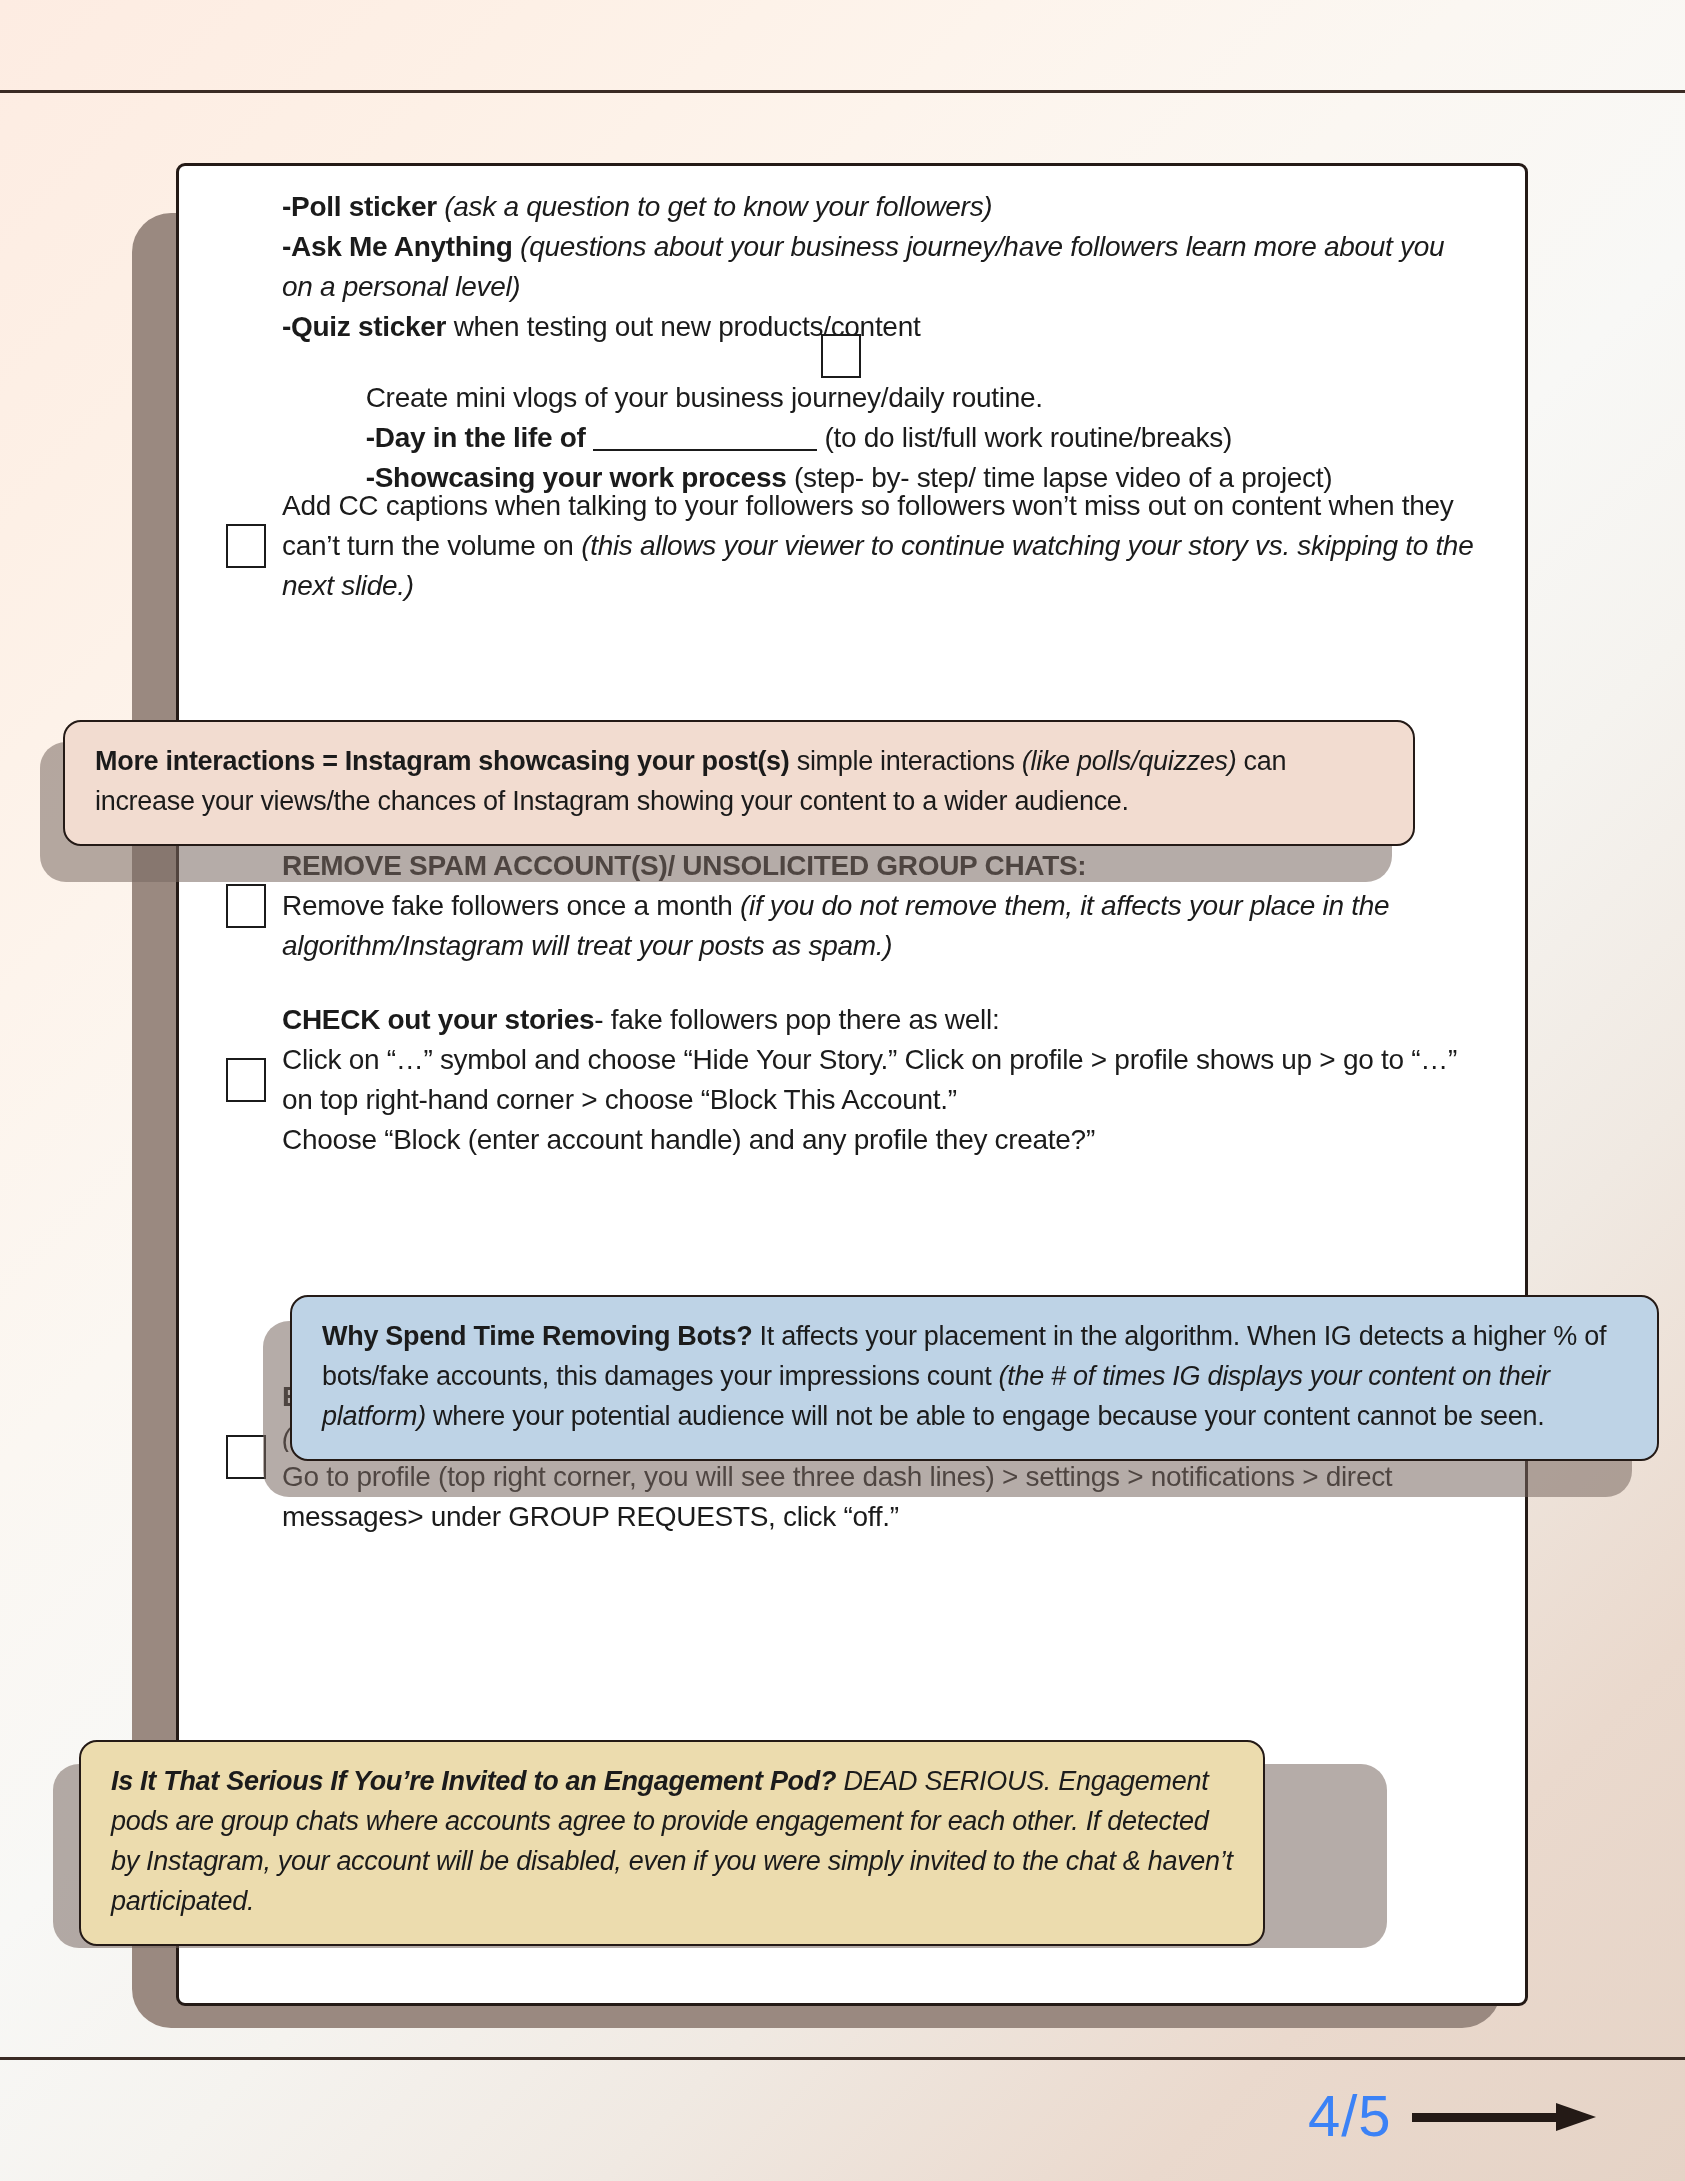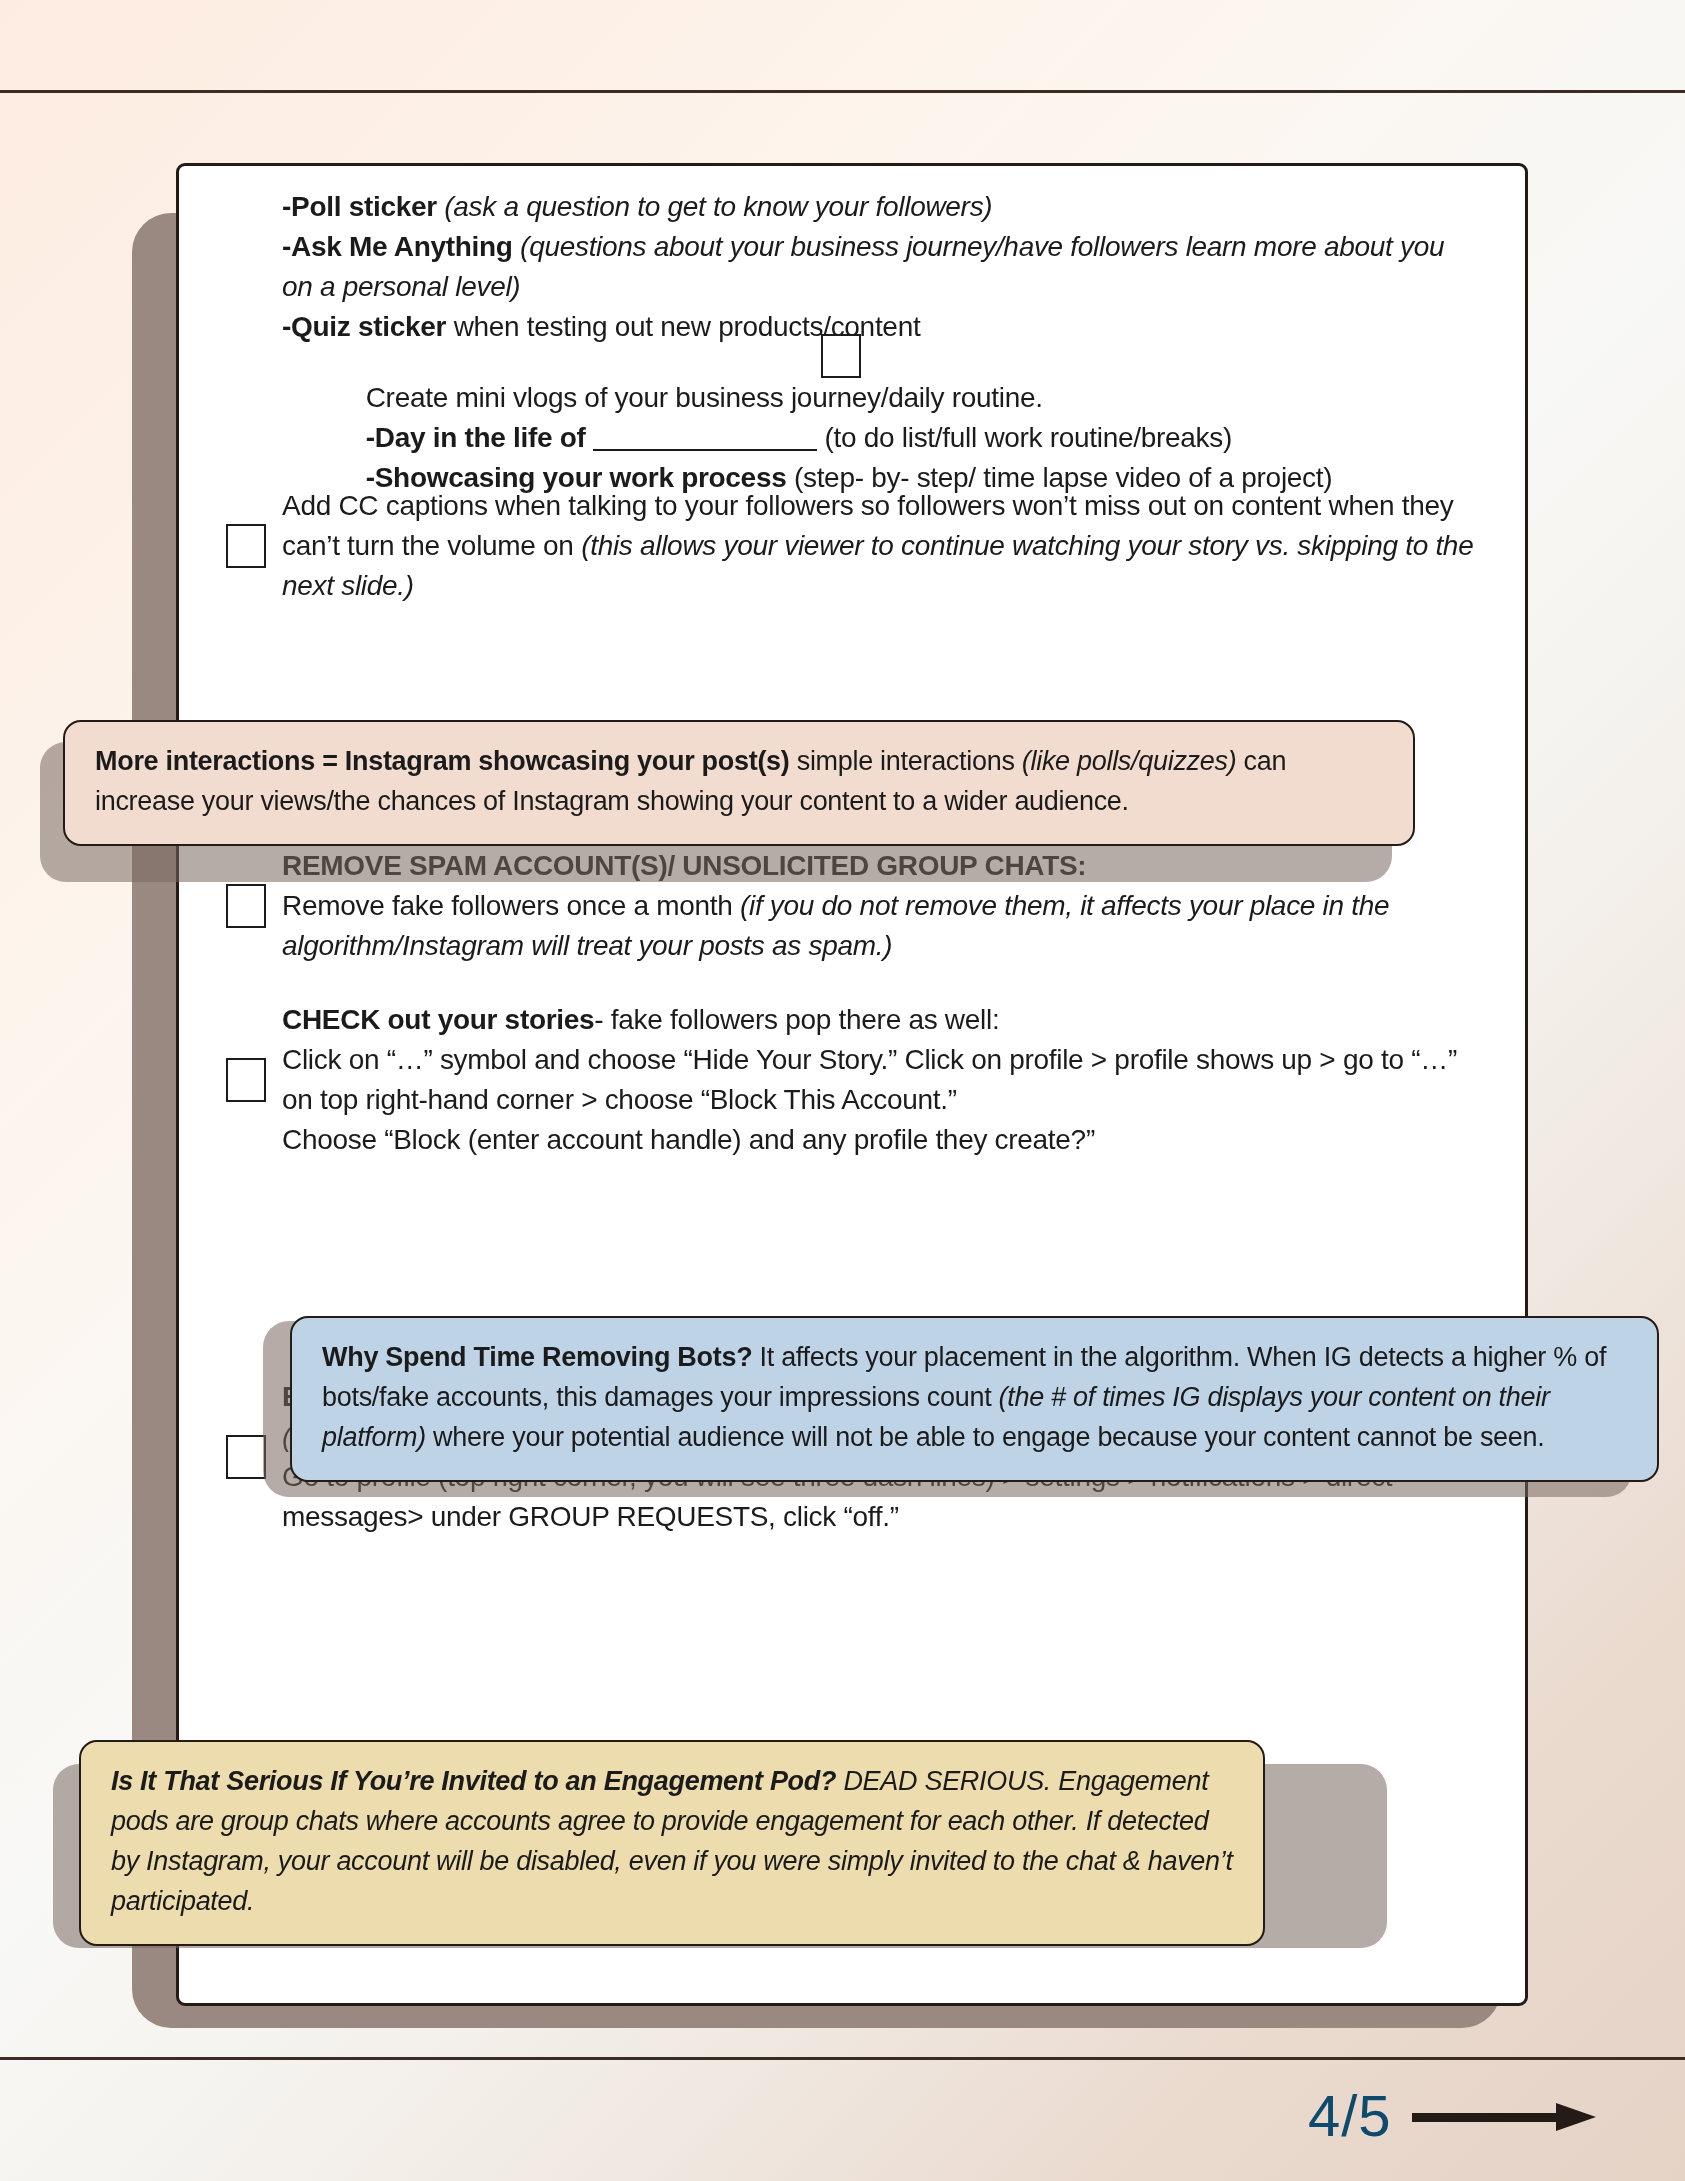--- a/index.html
+++ b/index.html
@@ -132,21 +132,21 @@
     position: absolute;
     top: 2087px;
     left: 1308px;
     display: flex;
     align-items: center;
     gap: 21px;
   }
   .pagenum {
     font-family: "Liberation Sans", sans-serif;
     font-size: 58px;
-    color: #0c4a6e;
+    color: #3b82f6;
     letter-spacing: 0.9px;
     line-height: 1;
   }
   .arrow {
     position: relative;
     width: 184px;
     height: 26px;
   }
   .arrow .shaft {
     position: absolute;
@@ -249,21 +249,21 @@
 </div>
 
 <div class="callout-shadow" style="left:40px; top:742px; width:1352px; height:140px;"></div>
 <div class="callout co-pink" style="left:63px; top:720px; width:1352px;">
   <div class="txt">
     <b>More interactions = Instagram showcasing your post(s)</b><span> simple interactions </span><i>(like polls/quizzes)</i><span> can increase your views/the chances of Instagram showing your content to a wider audience.</span>
   </div>
 </div>
 
 <div class="callout-shadow" style="left:263px; top:1321px; width:1369px; height:176px;"></div>
-<div class="callout co-blue" style="left:290px; top:1295px; width:1369px;margin-top:21px;">
+<div class="callout co-blue" style="left:290px; top:1295px; width:1369px;">
   <div class="txt">
     <b>Why Spend Time Removing Bots?</b><span> It affects your placement in the algorithm. When IG detects a higher % of bots/fake accounts, this damages your impressions count </span><i>(the # of times IG displays your content on their platform)</i><span> where your potential audience will not be able to engage because your content cannot be seen.</span>
   </div>
 </div>
 
 <div class="callout-shadow" style="left:53px; top:1764px; width:1334px; height:184px;"></div>
 <div class="callout co-yellow" style="left:79px; top:1740px; width:1186px;font-style:italic;">
   <div class="txt">
     <b>Is It That Serious If You’re Invited to an Engagement Pod?</b><span> DEAD SERIOUS. Engagement pods are group chats where accounts agree to provide engagement for each other. If detected by Instagram, your account will be disabled, even if you were simply invited to the chat &amp; haven’t participated.</span>
   </div>

